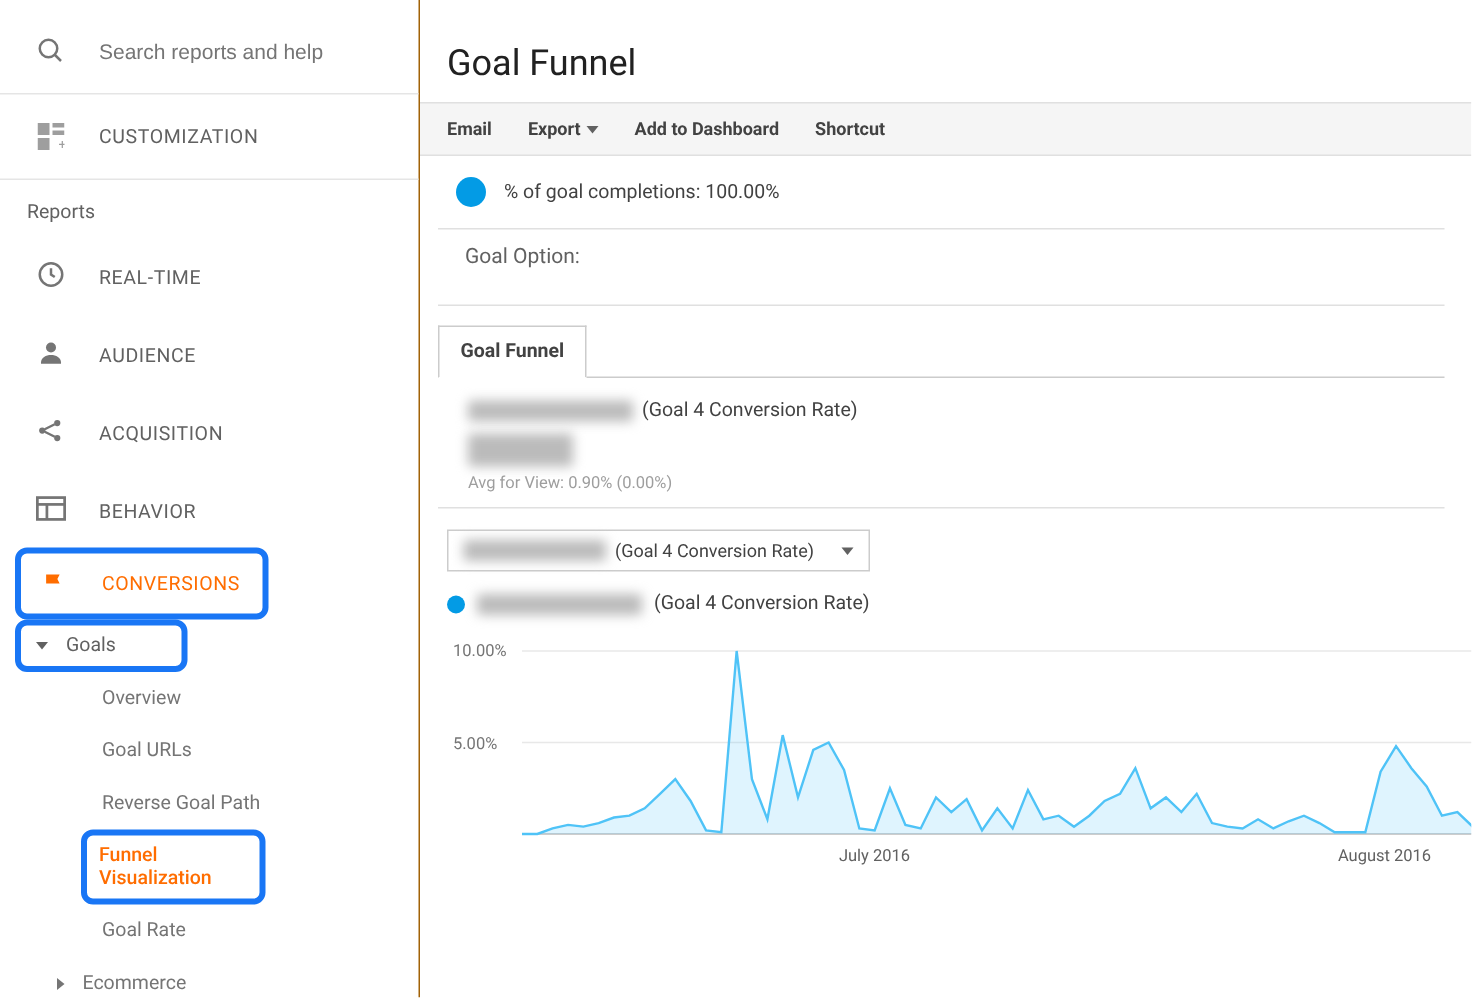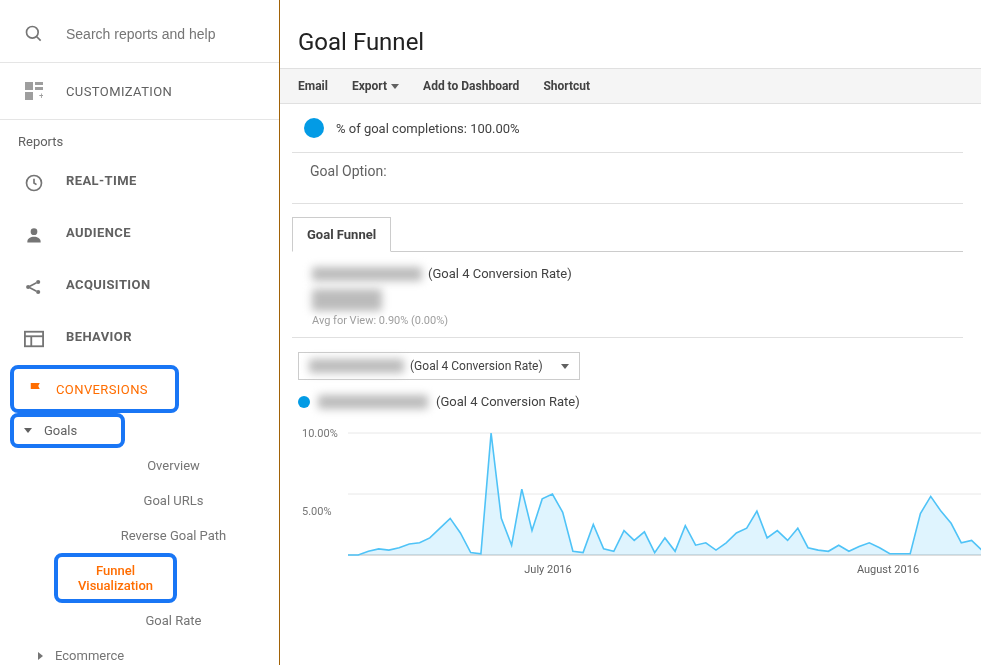--- a/index.html
+++ b/index.html
@@ -47,61 +47,59 @@
       letter-spacing: 0.4px;
       cursor: pointer;
     }
     .reports-label {
       padding: 14px 18px 8px;
       color: #616161;
       font-size: 13px;
     }
     .nav-item {
       display: flex;
-      align-items: flex-start;
+      align-items: flex-end;
       gap: 22px;
       padding: 16px 24px;
       color: #616161;
       font-size: 13px;
       letter-spacing: 0.4px;
       cursor: pointer;
-      font-weight: bold;
     }
     .icon {
       width: 20px;
       height: 20px;
       display: inline-flex;
       align-items: center;
       justify-content: center;
       color: #757575;
     }
     .highlight-box {
       border: 4px solid #1976f5;
       border-radius: 8px;
       margin-left: 10px;
       margin-right: 100px;
       display: flex;
       align-items: center;
-      gap: 10px;
+      gap: 22px;
       padding: 10px 12px;
       cursor: pointer;
     }
     .highlight-box.small {
       margin-right: 154px;
       padding: 6px 10px;
       gap: 12px;
     }
     .highlight-box.smaller {
       margin-left: 50px;
       margin-right: 102px;
       padding: 6px 8px;
     }
     .sub-list {
       padding-left: 4px;
-      text-align: center;
     }
     .sub-item {
       padding: 10px 0 10px 64px;
       color: #757575;
       font-size: 13px;
       cursor: pointer;
     }
     .ecom-row {
       display: flex;
       align-items: center;
@@ -258,21 +256,21 @@
       color: #757575;
       transform: translateY(-50%);
     }
     .x-labels {
       display: flex;
       margin-left: 60px;
       font-size: 11px;
       color: #616161;
       position: relative;
     }
-    .x-label { position: absolute; transform: translateX(-50%); }
+    .x-label { position: absolute; transform: translateX(-50%); margin-left: 35px; }
     svg.chart { position: absolute; left: 50px; top: 0; bottom: 0; }
     .tri-down {
       width: 0; height: 0; border-left: 4px solid transparent; border-right: 4px solid transparent; border-top: 5px solid #616161;
     }
     .tri-right {
       width: 0; height: 0; border-top: 4px solid transparent; border-bottom: 4px solid transparent; border-left: 5px solid #757575;
     }
   </style>
 </head>
 <body>
@@ -425,21 +423,21 @@
   </div>
 
   <div class="chart-legend">
     <div class="dot"></div>
     <span class="blur" style="width:110px;"></span>
     <span>(Goal 4 Conversion Rate)</span>
   </div>
 
   <div class="chart-wrap">
     <div class="y-label" style="top:18px;">10.00%</div>
-    <div class="y-label" style="top:96px;">5.00%</div>
+    <div class="y-label" style="top:80px;">5.00%</div>
     <svg class="chart" id="line-chart" width="920" height="145">
         <line x1="0" y1="18" x2="920" y2="18" stroke="#e8e8e8" stroke-width="1"></line>
         <line x1="0" y1="79" x2="920" y2="79" stroke="#e8e8e8" stroke-width="1"></line>
         <line x1="0" y1="140" x2="920" y2="140" stroke="#bdbdbd" stroke-width="1"></line>
         <path d="M0.0,140.0 L10.2,140.0 L20.4,136.3 L30.7,133.9 L40.9,135.1 L51.1,132.7 L61.3,129.0 L71.6,127.8 L81.8,122.9 L92.0,113.2 L102.2,103.4 L112.4,118.0 L122.7,137.6 L132.9,138.8 L143.1,18.0 L153.3,103.4 L163.6,130.2 L173.8,74.1 L184.0,115.6 L194.2,83.9 L204.4,79.0 L214.7,97.3 L224.9,136.3 L235.1,137.6 L245.3,109.5 L255.6,133.9 L265.8,136.3 L276.0,115.6 L286.2,125.4 L296.4,116.8 L306.7,137.6 L316.9,122.9 L327.1,136.3 L337.3,110.7 L347.6,130.2 L357.8,127.8 L368.0,135.1 L378.2,127.8 L388.4,118.0 L398.7,113.2 L408.9,96.1 L419.1,122.9 L429.3,115.6 L439.6,125.4 L449.8,113.2 L460.0,132.7 L470.2,135.1 L480.4,136.3 L490.7,130.2 L500.9,136.3 L511.1,131.5 L521.3,127.8 L531.6,132.7 L541.8,138.8 L552.0,138.8 L562.2,138.8 L572.4,98.5 L582.7,81.4 L592.9,96.1 L603.1,108.3 L613.3,127.8 L623.6,125.4 L633.8,135.1 L644.0,127.8 L654.2,137.6 L664.4,136.3 L674.7,120.5 L684.9,52.2 L695.1,110.7 L705.3,127.8 L715.6,105.8 L725.8,91.2 L736.0,101.0 L746.2,122.9 L756.4,113.2 L766.7,110.7 L776.9,132.7 L787.1,103.4 L797.3,115.6 L807.6,120.5 L817.8,135.1 L828.0,137.6 L838.2,133.9 L848.4,121.7 L858.7,97.3 L868.9,130.2 L879.1,127.8 L889.3,122.9 L899.6,93.6 L909.8,108.3 L920.0,108.3 L920,140 L0,140 Z" fill="#4fc3f7" fill-opacity="0.18"></path>
         <path d="M0.0,140.0 L10.2,140.0 L20.4,136.3 L30.7,133.9 L40.9,135.1 L51.1,132.7 L61.3,129.0 L71.6,127.8 L81.8,122.9 L92.0,113.2 L102.2,103.4 L112.4,118.0 L122.7,137.6 L132.9,138.8 L143.1,18.0 L153.3,103.4 L163.6,130.2 L173.8,74.1 L184.0,115.6 L194.2,83.9 L204.4,79.0 L214.7,97.3 L224.9,136.3 L235.1,137.6 L245.3,109.5 L255.6,133.9 L265.8,136.3 L276.0,115.6 L286.2,125.4 L296.4,116.8 L306.7,137.6 L316.9,122.9 L327.1,136.3 L337.3,110.7 L347.6,130.2 L357.8,127.8 L368.0,135.1 L378.2,127.8 L388.4,118.0 L398.7,113.2 L408.9,96.1 L419.1,122.9 L429.3,115.6 L439.6,125.4 L449.8,113.2 L460.0,132.7 L470.2,135.1 L480.4,136.3 L490.7,130.2 L500.9,136.3 L511.1,131.5 L521.3,127.8 L531.6,132.7 L541.8,138.8 L552.0,138.8 L562.2,138.8 L572.4,98.5 L582.7,81.4 L592.9,96.1 L603.1,108.3 L613.3,127.8 L623.6,125.4 L633.8,135.1 L644.0,127.8 L654.2,137.6 L664.4,136.3 L674.7,120.5 L684.9,52.2 L695.1,110.7 L705.3,127.8 L715.6,105.8 L725.8,91.2 L736.0,101.0 L746.2,122.9 L756.4,113.2 L766.7,110.7 L776.9,132.7 L787.1,103.4 L797.3,115.6 L807.6,120.5 L817.8,135.1 L828.0,137.6 L838.2,133.9 L848.4,121.7 L858.7,97.3 L868.9,130.2 L879.1,127.8 L889.3,122.9 L899.6,93.6 L909.8,108.3 L920.0,108.3" fill="none" stroke="#4fc3f7" stroke-width="1.6"></path>
       </svg>
     <div class="x-labels" style="top:148px;position:absolute;width:920px;">
       <div class="x-label" style="left:190px;">July 2016</div>
       <div class="x-label" style="left:530px;">August 2016</div>

